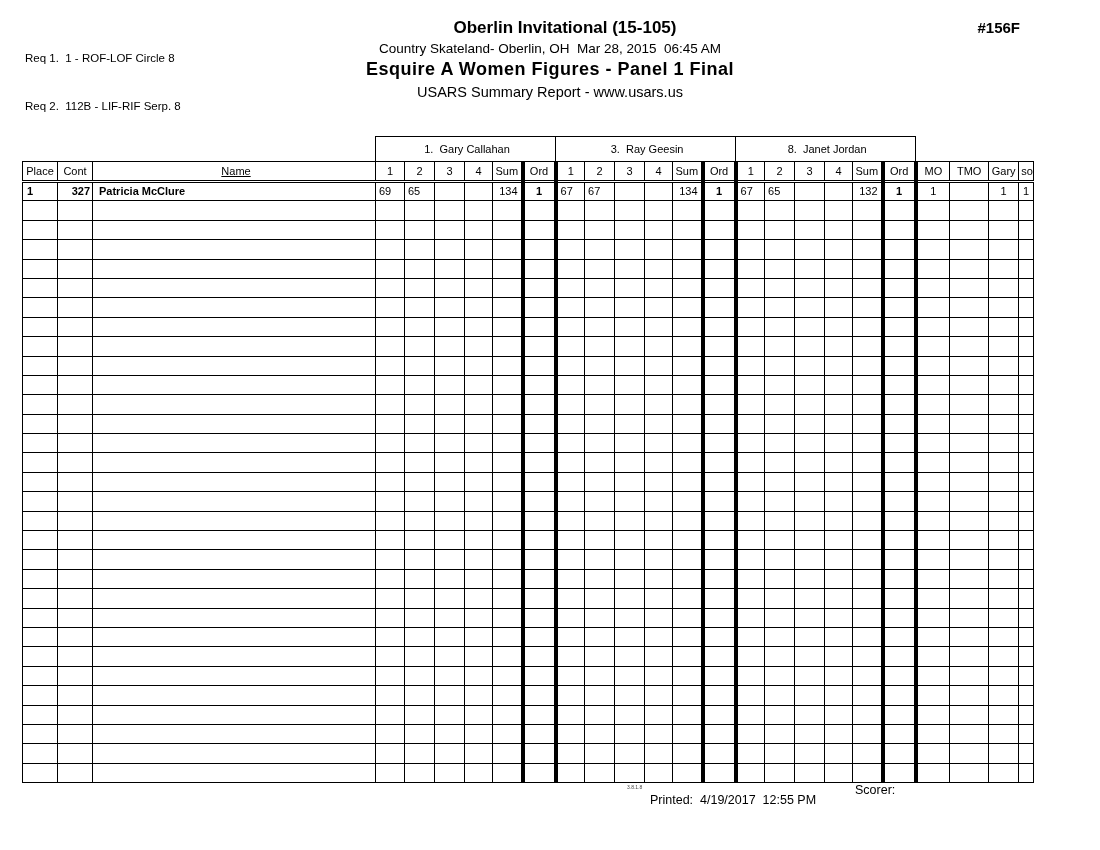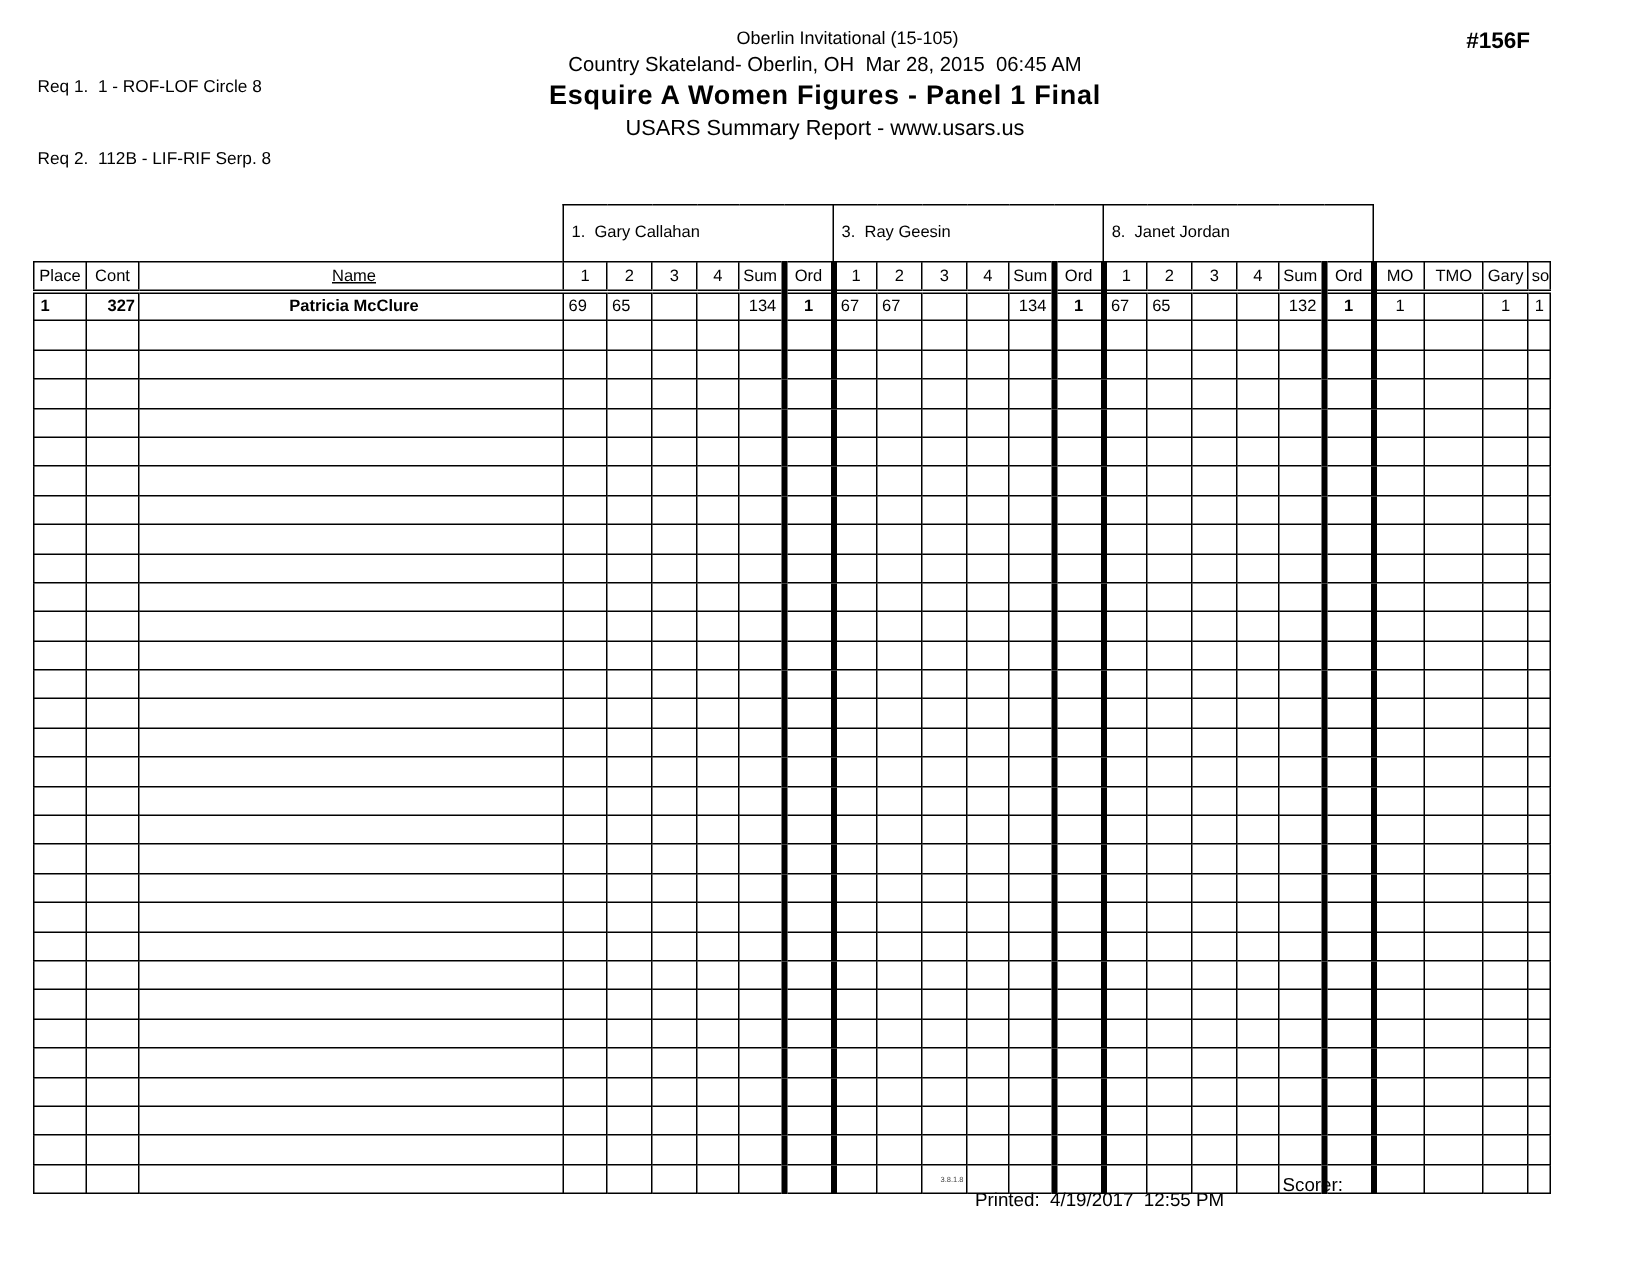--- a/index.html
+++ b/index.html
@@ -2,44 +2,44 @@
 <html><head>
 <meta charset="utf-8">
 <style>
   html,body { margin:0; padding:0; background:#fff; }
   .page {
     position: relative; width: 1100px; height: 850px; background:#fff;
     font-family: "Liberation Sans", sans-serif; color:#000; overflow:hidden;
   }
   .req-block { position:absolute; top:18px; left:25px; font-size:11.5px; line-height:16px; white-space:pre; }
   .title-block { position:absolute; top:18px; left:0; width:1100px; text-align:center; }
-  .event-title { font-size:12px; font-weight:normal;padding-left:30px; }
+  .event-title { font-size:17px; font-weight:bold;padding-left:30px; }
   .venue-line { font-size:13.5px; margin-top:3px; white-space:pre; }
   .division-title { font-size:18px; font-weight:bold; margin-top:3px; letter-spacing:0.5px; }
   .report-title { font-size:14.5px; margin-top:4px; }
   .event-number { position:absolute; top:19px; right:80px; font-size:15px; font-weight:bold; }
 
   table.score-table {
     position:absolute; top:136px; left:22px; width:1011px;
     border-collapse:collapse; table-layout:fixed; font-size:11px;
   }
   .score-table td, .score-table th {
     border:1px solid #000; padding:0 2px; overflow:hidden; white-space:pre;
     font-weight:normal; height:19.4px; box-sizing:border-box; line-height:1;
   }
-  tr.judge-row td { height:38px; }
+  tr.judge-row td { height:25px;text-align:center; }
   td.noborder { border:none; }
   td.judgebox { text-align:left; padding-left:5px; }
   thead th.colhead { border-bottom:3px double #000; text-align:center; height:20px; }
   thead th.name-h { text-align:center; padding-left:6px;text-decoration:underline; }
   .thickL { border-left:4px solid #000 !important; }
   .thickR { border-right:4px solid #000 !important; }
   td.place { font-weight:bold; padding-left:4px; }
   td.cont  { font-weight:bold; text-align:right; }
-  td.name  { font-weight:bold; padding-left:6px;text-align:center; }
+  td.name  { font-weight:bold; padding-left:6px; }
   td.score { padding-left:3px; }
   td.sum   { text-align:right; padding-right:3px; }
   td.ord   { font-weight:bold; text-align:center; }
   td.extra { text-align:center; }
 
   .footer { position:absolute; top:783px; left:0; width:1100px; font-size:12.5px; }
   .version { position:absolute; left:627px; top:1px; font-size:5px; color:#444; }
   .printed { position:absolute; left:650px; top:10px; white-space:pre; }
   .scorer  { position:absolute; left:855px; top:0; }
 </style>

